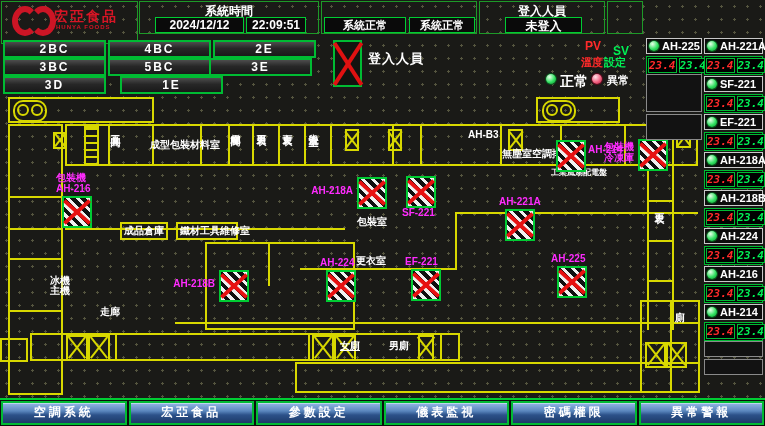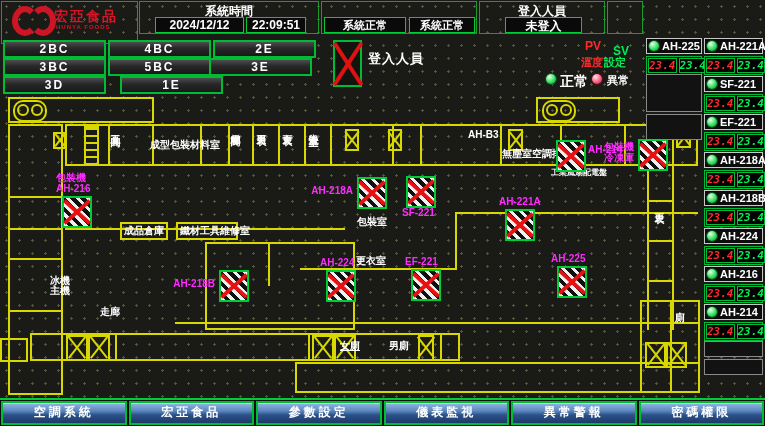--- a/index.html
+++ b/index.html
@@ -106,22 +106,22 @@
   <span class="led" style="position:absolute;left:546px;top:74px;z-index:3;"></span>
   <div class="ltext" style="left:560px;top:73px;color:#fff;font-size:14px;">正常</div>
   <span class="led red" style="position:absolute;left:592px;top:74px;z-index:3;"></span>
   <div class="ltext" style="left:607px;top:73px;color:#fff;font-size:11px;">異常</div>
 
   <div id="menu">
       <div class="mbtn">空調系統</div>
       <div class="mbtn">宏亞食品</div>
       <div class="mbtn">參數設定</div>
       <div class="mbtn">儀表監視</div>
+      <div class="mbtn">密碼權限</div>
       <div class="mbtn">異常警報</div>
-      <div class="mbtn">密碼權限</div>
     </div>
 <div class="fbtn" style="left: 3px; top: 40px;">2BC</div>
     <div class="fbtn" style="left: 108px; top: 40px;">4BC</div>
     <div class="fbtn" style="left: 213px; top: 40px;">2E</div>
     <div class="fbtn" style="left: 3px; top: 58px;">3BC</div>
     <div class="fbtn" style="left: 108px; top: 58px;">5BC</div>
     <div class="fbtn" style="left: 209px; top: 58px;">3E</div>
     <div class="fbtn" style="left: 3px; top: 76px;">3D</div>
     <div class="fbtn" style="left: 120px; top: 76px;">1E</div>
     <div class="wall" style="left: 8px; top: 97px; width: 146px; height: 26px;"></div>

